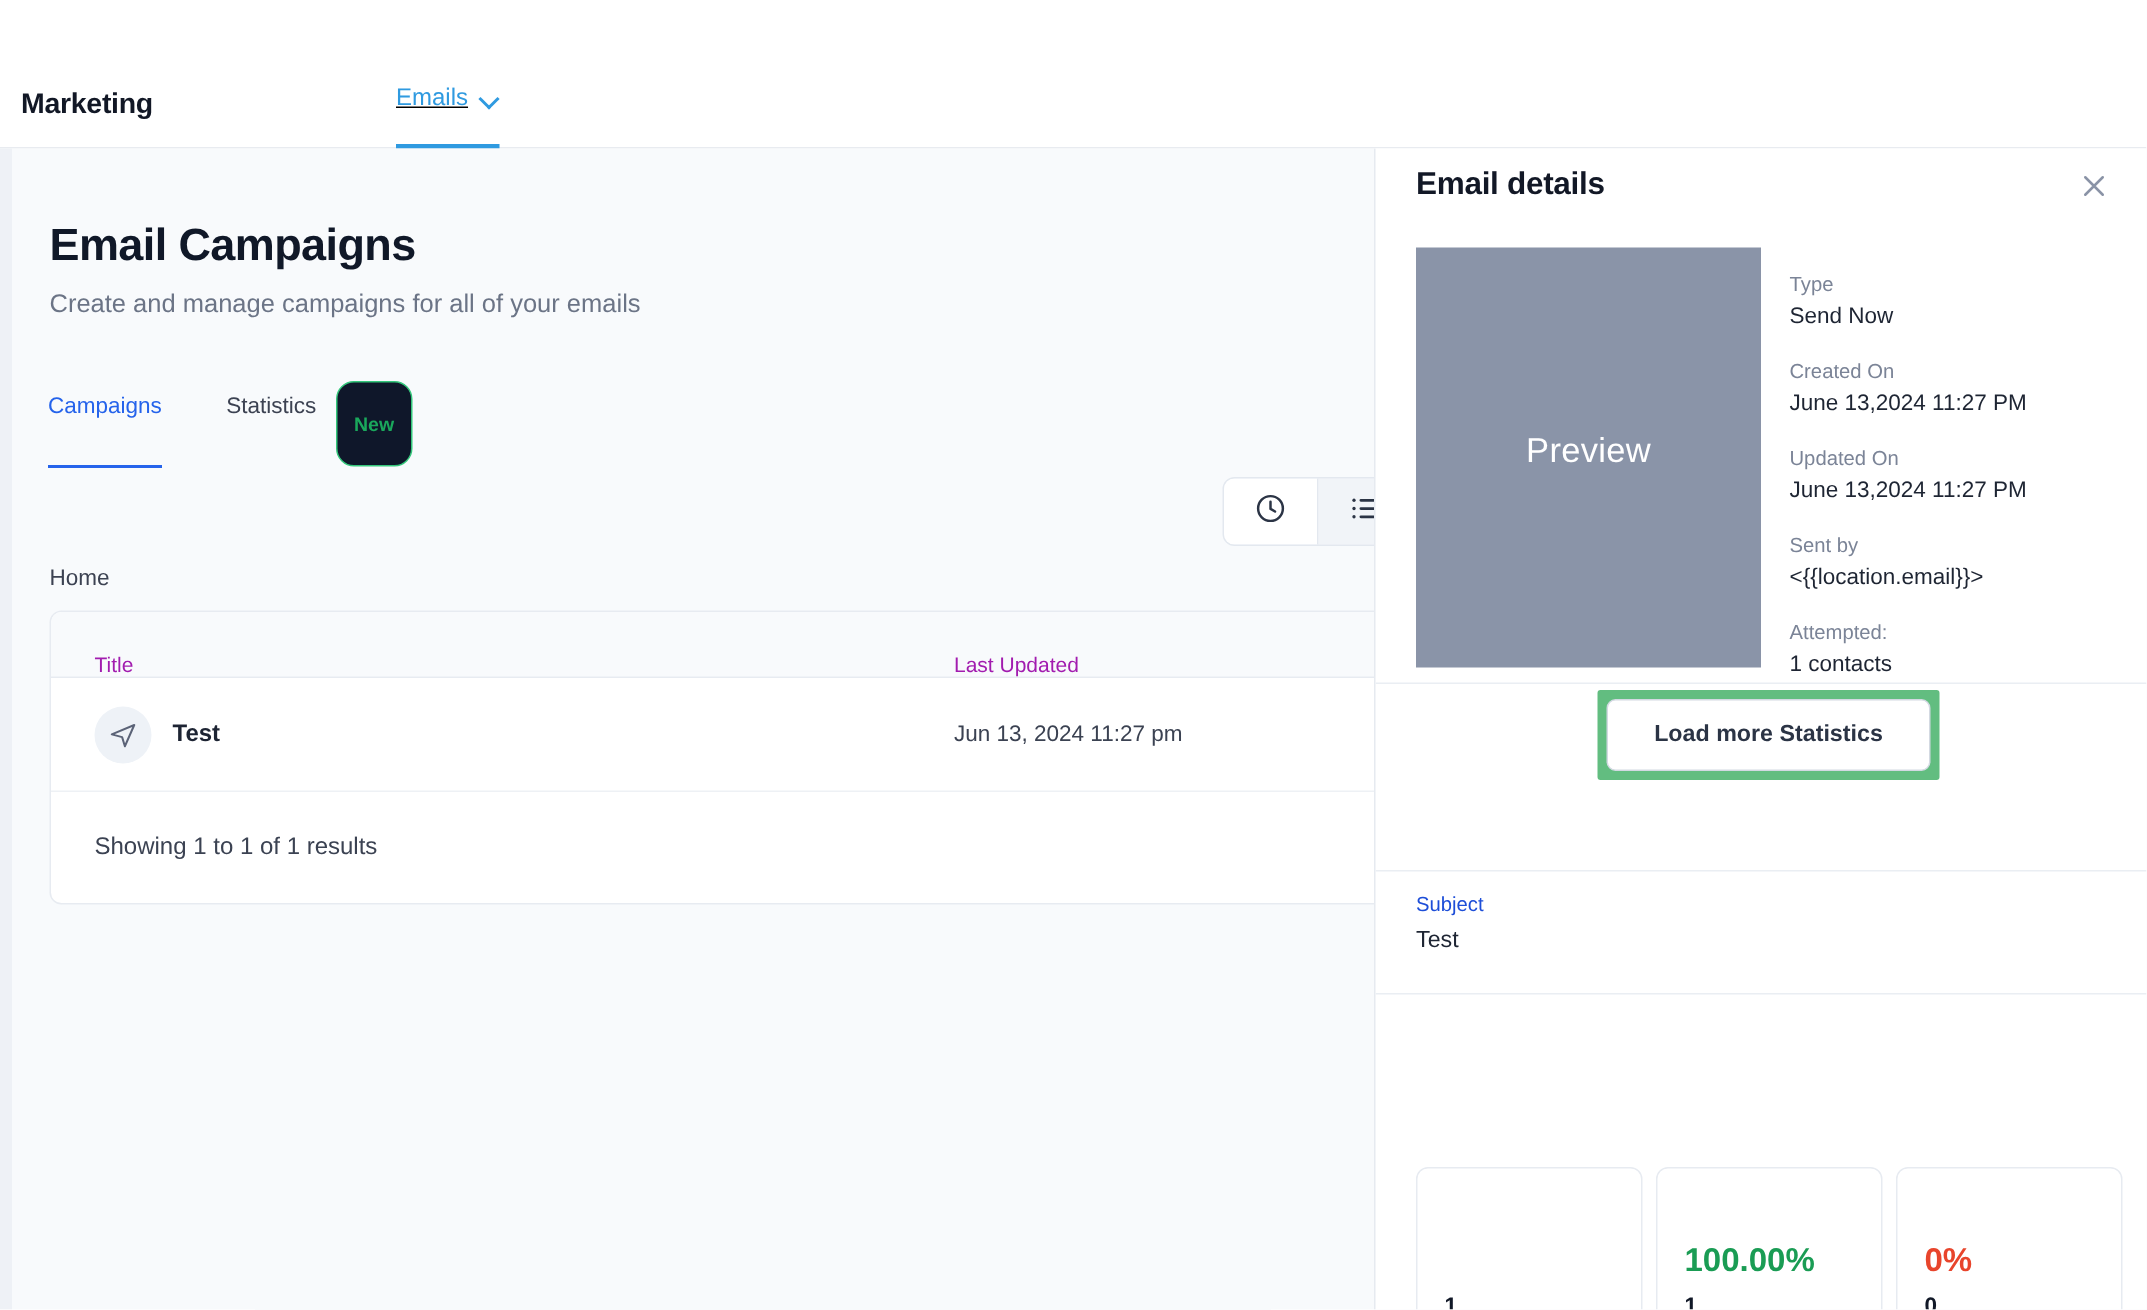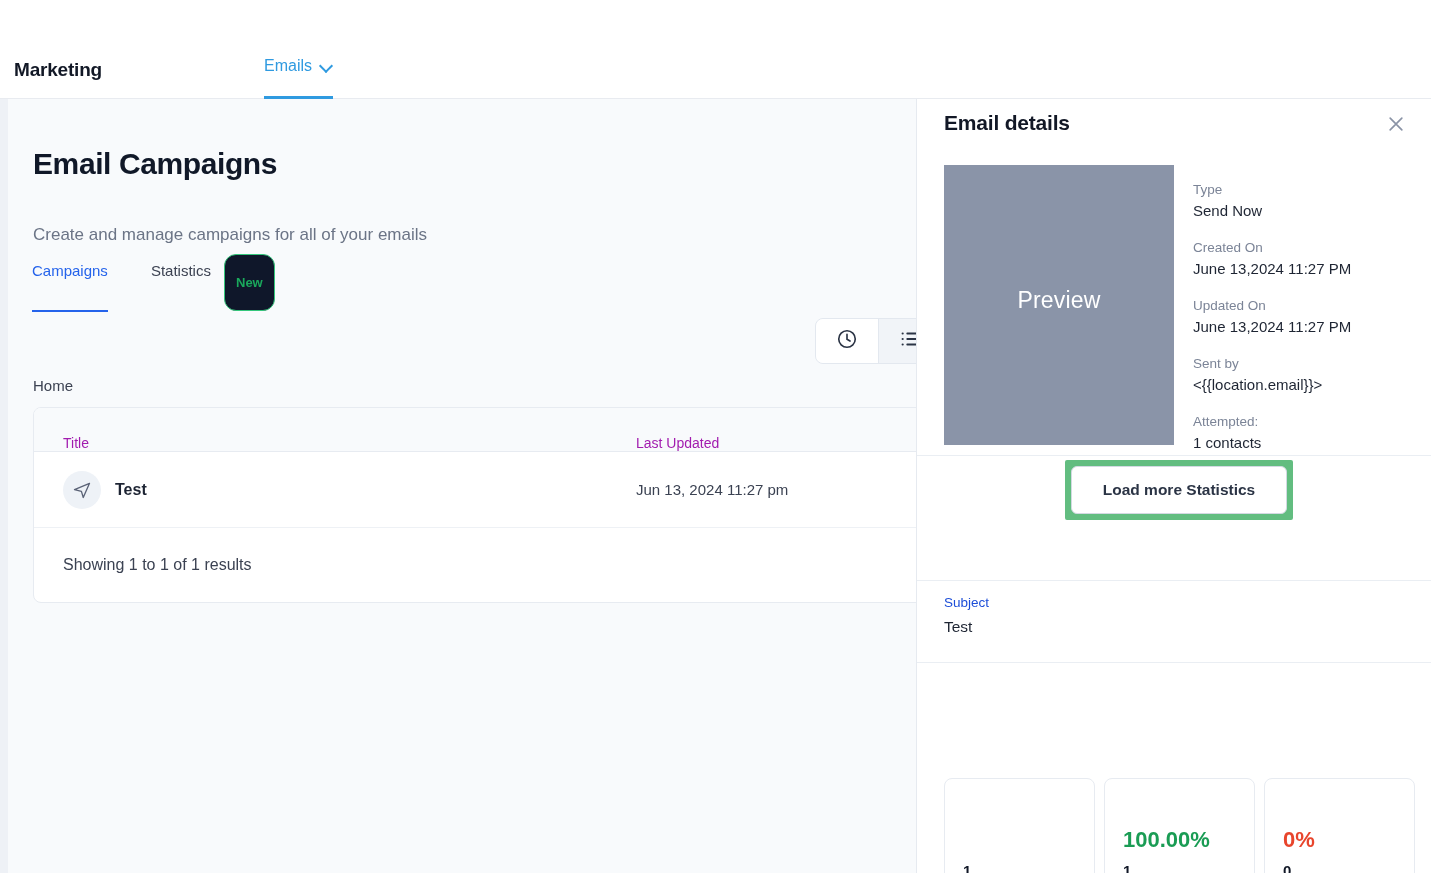--- a/index.html
+++ b/index.html
@@ -21,20 +21,21 @@
     position: absolute; left: 14px; top: 59px;
     font-size: 19px; font-weight: 700; color: #121826;
     letter-spacing: -0.2px;
   }
   .topbar-tab {
     position: absolute; left: 264px; top: 57px;
     display: flex; align-items: center; gap: 9px;
     padding-bottom: 21px;
     border-bottom: 3px solid #2f9ae0;
     cursor: pointer;
+    text-decoration: underline;
   }
   .topbar-tab .lbl { font-size: 16px; color: #2f9ae0; font-weight: 400; }
   .chev { display: inline-block; width: 12px; height: 12px; position: relative; }
   .chev::before {
     content: ""; position: absolute; left: 0px; top: 1px;
     width: 8px; height: 8px;
     border-right: 2px solid #2f9ae0; border-bottom: 2px solid #2f9ae0;
     transform: rotate(45deg);
   }
 
@@ -47,21 +48,21 @@
     position: absolute; left: 0; top: 99px; width: 8px; height: 774px;
     background: #eef1f6;
   }
 
   .page-title {
     position: absolute; left: 33px; top: 147px;
     font-size: 30px; font-weight: 700; color: #101828; letter-spacing: -0.4px;
   }
   .page-sub {
     position: absolute; left: 33px; top: 193px;
-    font-size: 17px; color: #6b7486; margin-top: 32px;
+    font-size: 17px; color: #6b7486;
   }
 
   
   .tabs { position: absolute; left: 32px; top: 262px; display: flex; align-items: flex-start; }
   .tab {
     font-size: 15px; color: #3c4252; padding-bottom: 31px; cursor: pointer;
     position: relative; margin-right: 43px;
   }
   .tab.active { color: #2563eb; border-bottom: 2px solid #2563eb; }
   .badge-new {

